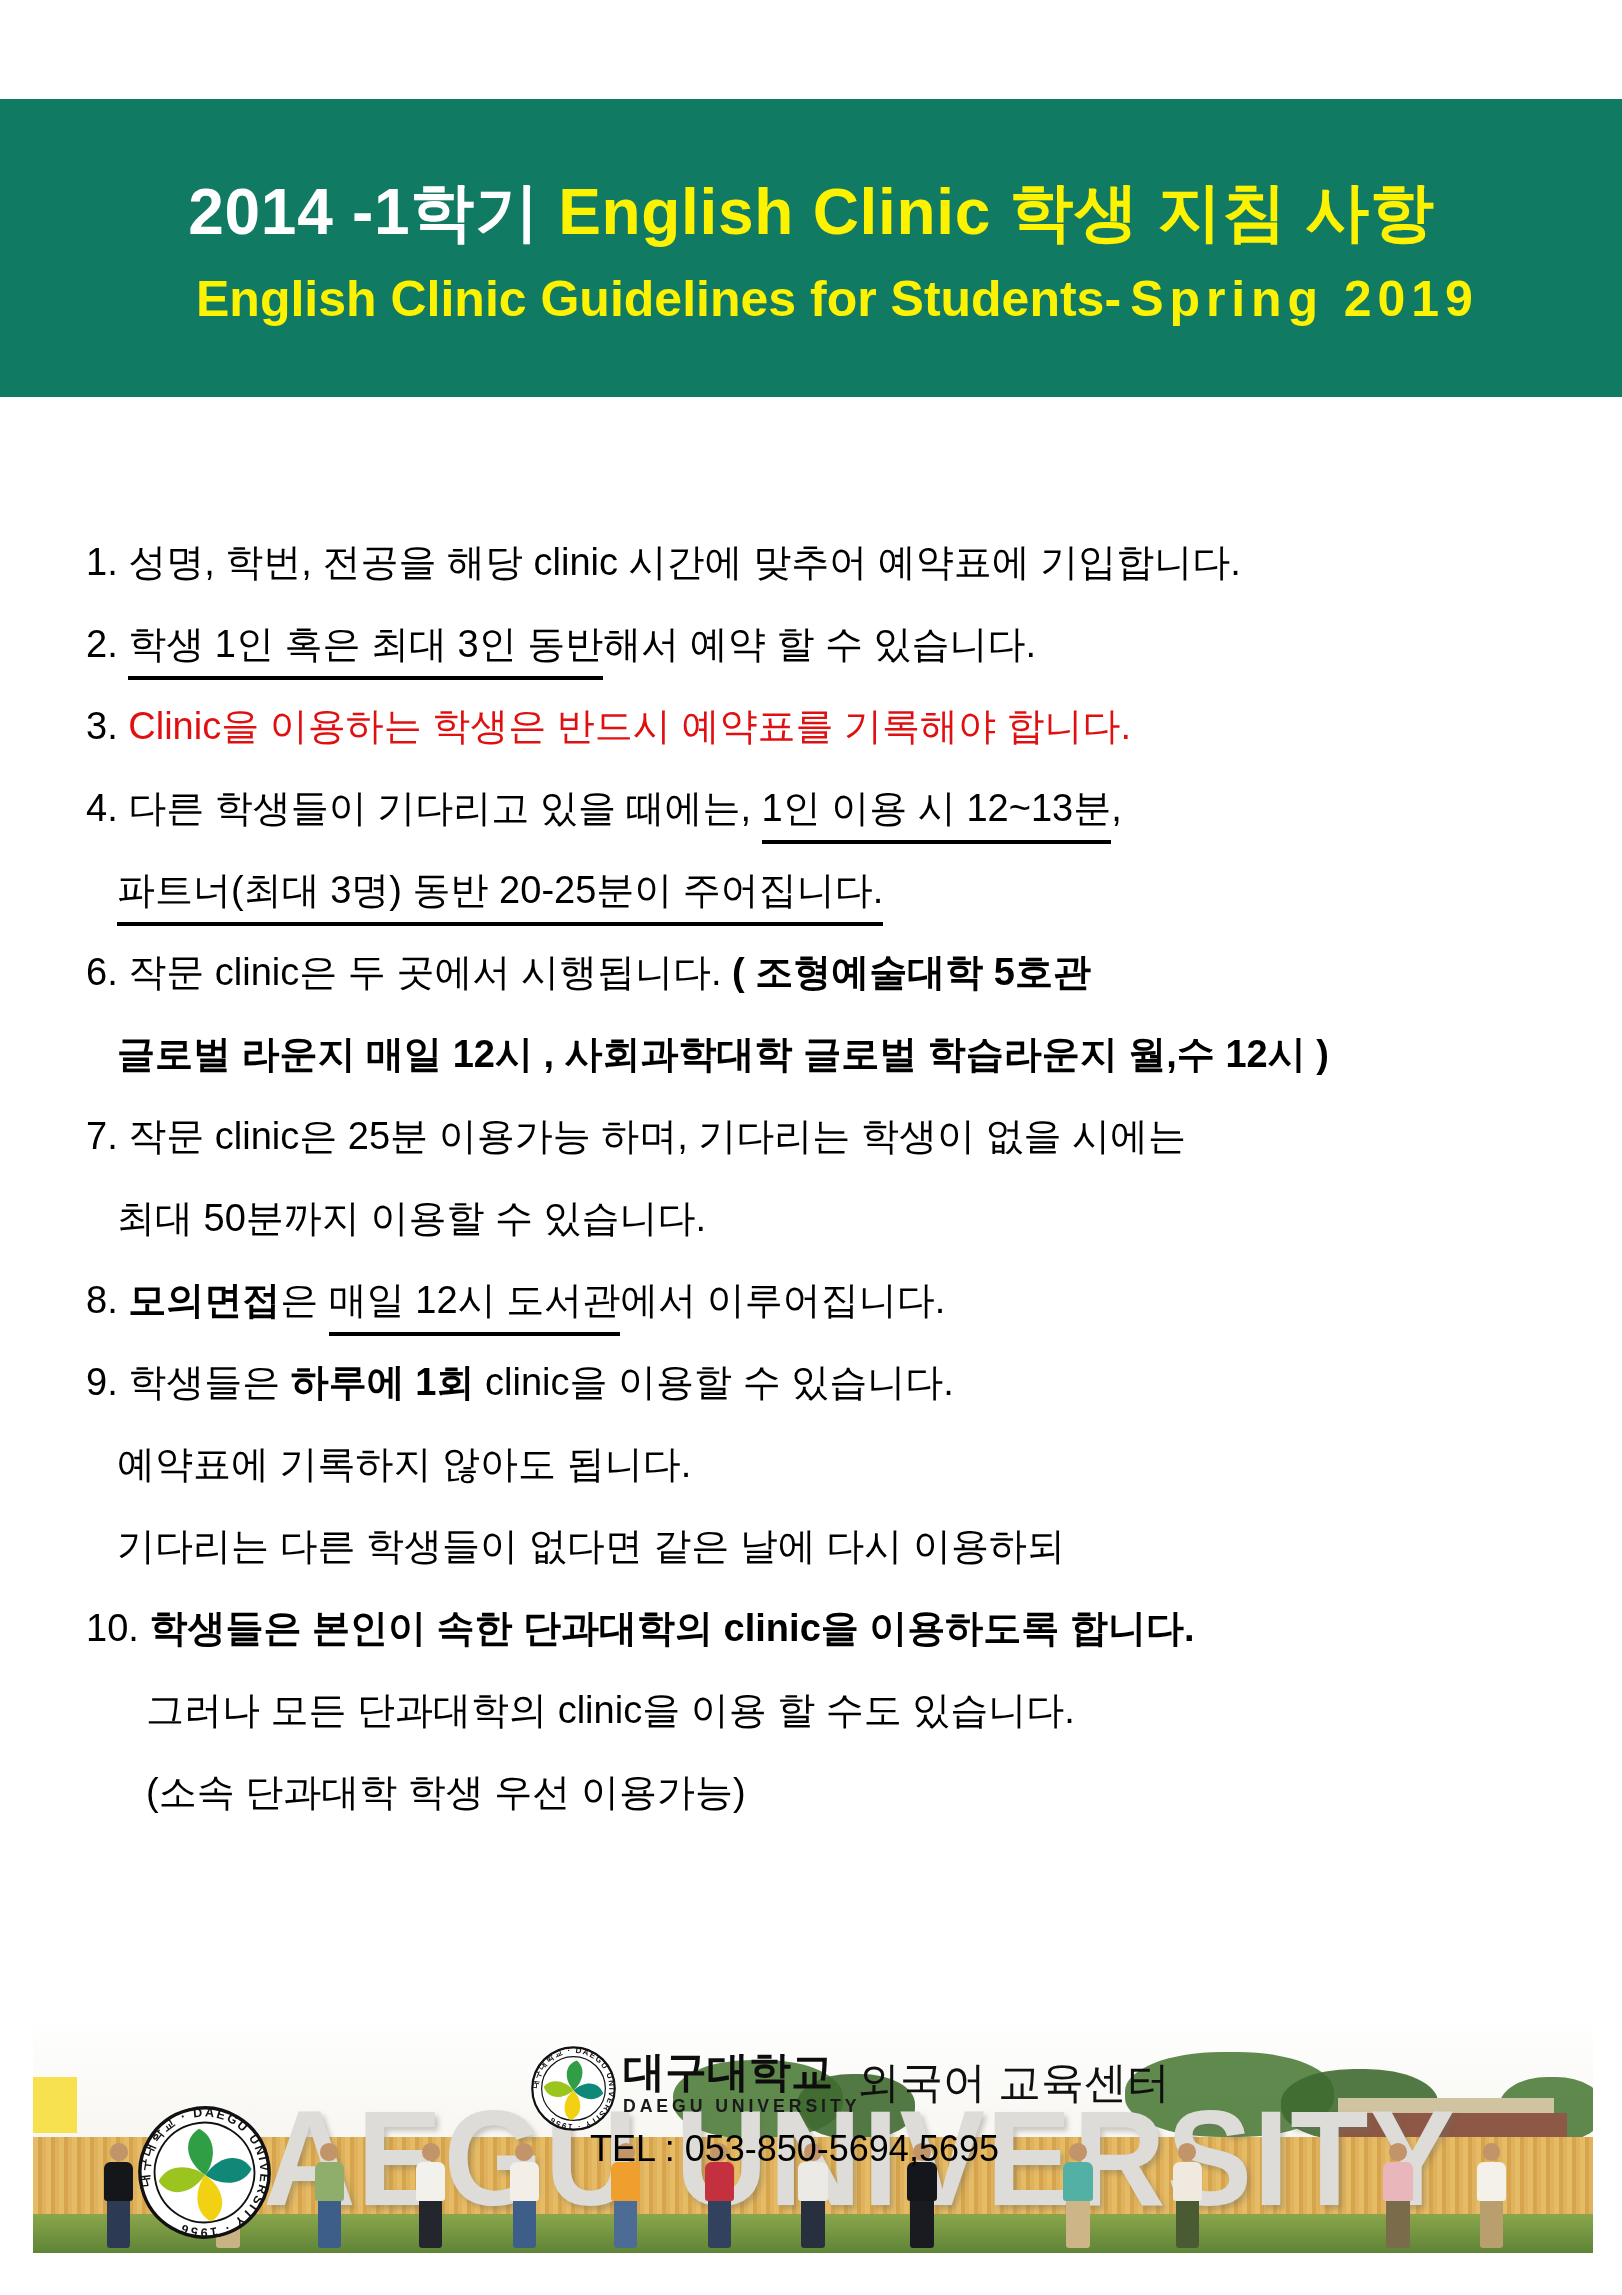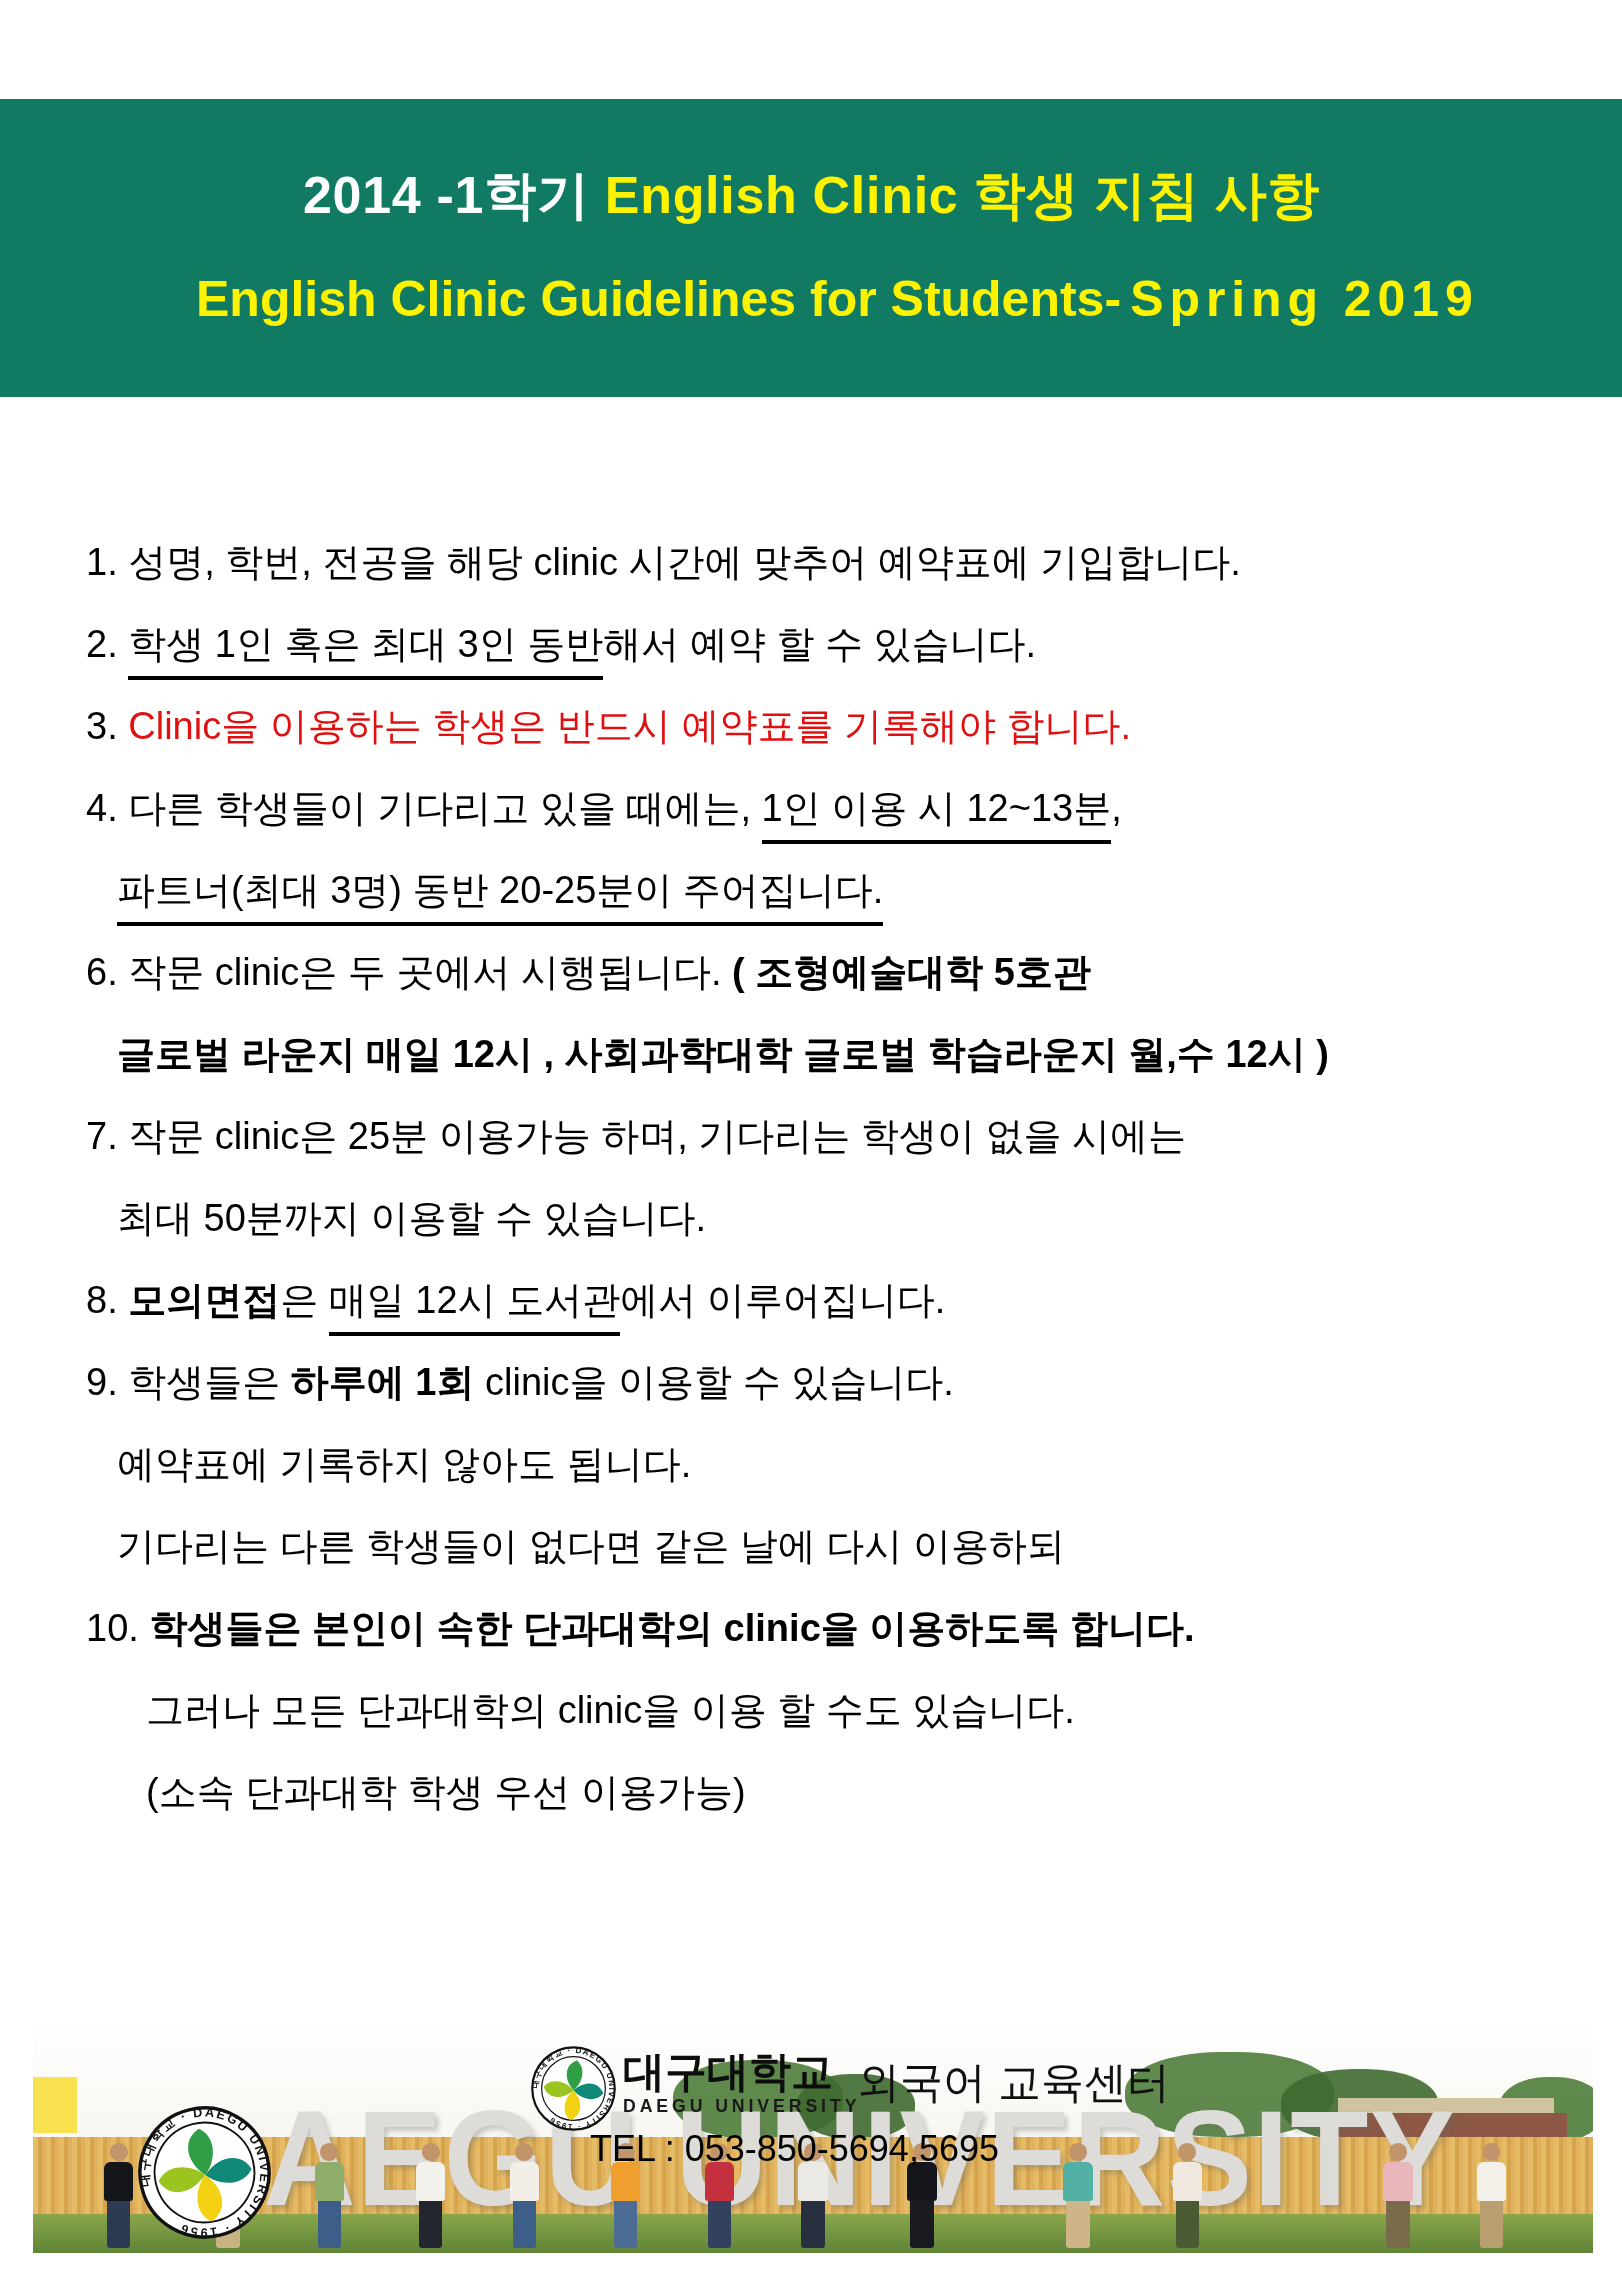--- a/index.html
+++ b/index.html
@@ -11,22 +11,22 @@
   body{
     width:1623px;height:2295px;position:relative;background:#ffffff;
     font-family:"Liberation Sans", sans-serif;color:#000;overflow:hidden;
   }
   
   .banner{
     position:absolute;left:0;top:99px;width:1623px;height:298px;
     background:var(--green);
   }
   .banner-line1{
-    position:absolute;left:0;right:0;top:62px;text-align:center;
-    font-size:52px;font-weight:bold;white-space:nowrap;letter-spacing:0.7px;
+    position:absolute;left:0;right:0;top:70px;text-align:center;
+    font-size:64px;font-weight:bold;white-space:nowrap;letter-spacing:0.7px;
   }
   .banner-line1 .t-white{color:#ffffff;}
   .banner-line1 .t-yellow{color:var(--yellow);}
   .banner-line2{
     position:absolute;left:196px;top:171px;white-space:nowrap;
     font-size:50px;font-weight:bold;color:var(--yellow);
   }
   .banner-line2 .spring{letter-spacing:5.9px;margin-left:9.2px;}
   
   .guidelines{position:absolute;left:86px;top:521px;width:1518px;}

